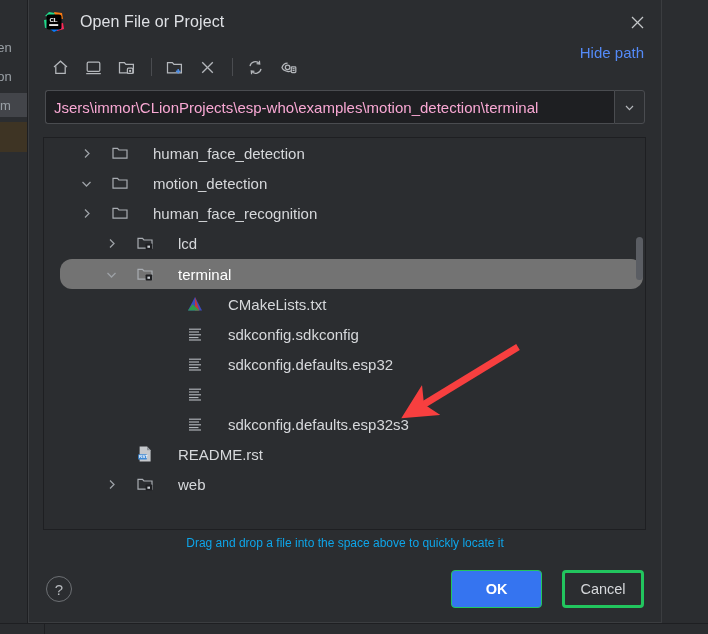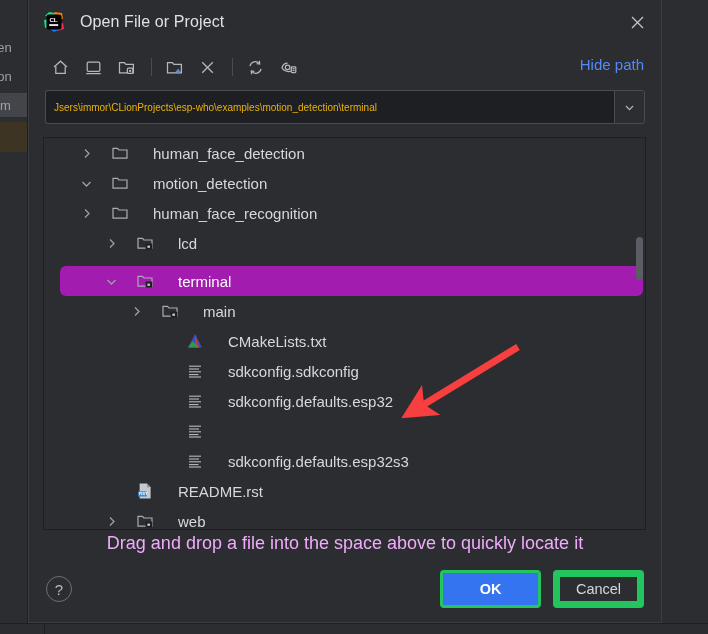--- a/index.html
+++ b/index.html
@@ -73,54 +73,54 @@
   }
   .tb-btn {
     width: 30px; height: 28px; margin-right: 3px; cursor: pointer;
     display: flex; align-items: center; justify-content: center;
     border-radius: 3px;
   }
   .tb-sep {
     width: 1px; height: 18px; background: #4a4c50; margin: 0 7px;
   }
   #hide-path {
-    position: absolute; right: 17px; top: 12px;
+    position: absolute; right: 17px; top: 0;
     font-size: 15px; color: #548af7; cursor: pointer;
   }
 
   
   #path-row {
     flex: none; height: 34px; margin: 0 16px 0 16px;
     display: flex; align-items: stretch;
   }
   #path-field {
     flex: 1; background: #1e1f22; border: 1px solid #4a4c50;
     border-right: none; border-radius: 3px 0 0 3px;
     display: flex; align-items: center; padding: 9px 8px;
-    font-size: 10px; color: #eab308; overflow: hidden; white-space: nowrap;
+    font-size: 15px; color: #f9a8d4; overflow: hidden; white-space: nowrap;
     cursor: text;
   }
   #path-dropdown {
     width: 31px; background: #2b2d30;
     border: 1px solid #4a4c50; border-radius: 0 3px 3px 0;
     display: flex; align-items: center; justify-content: center; cursor: pointer;
   }
 
   
   #tree-panel {
     margin: 13px 15px 0 14px; flex: 1; min-height: 0;
     background: #2b2d30; border: 1px solid #1e1f22;
     position: relative; overflow: hidden;
   }
   #tree-list { position: relative; }
   .row {
     height: 30px; display: flex; align-items: center;
     position: relative; cursor: pointer; white-space: nowrap; gap: 17px;
   }
-  .row.selected { background: #a21caf; margin: 8px 2px 0 16px; border-radius: 6px; }
+  .row.selected { background: #737373; margin: 1px 2px 0 16px; border-radius: 12px; }
   .row-label { font-size: 15px; color: #d6d8db; }
   .row.selected .row-label { color: #ffffff; }
   .twisty {
     width: 16px; height: 16px; display: flex;
     align-items: center; justify-content: center; flex: none;
   }
   .ic { width: 18px; height: 18px; flex: none; margin-right: 7px;
         display: flex; align-items: center; justify-content: center; }
 
   
@@ -130,46 +130,46 @@
   }
   #tree-thumb {
     position: absolute; right: 1px; width: 7px; top: 98px; height: 43px;
     background: #5a5d63; border-radius: 4px; cursor: pointer;
   }
 
   
   #hint {
     flex: none; height: 26px; display: flex;
     align-items: center; justify-content: center;
-    font-size: 18px; color: #f0abfc;
+    font-size: 12px; color: #0ea5e9;
   }
 
   
   #footer {
     flex: none; height: 66px; position: relative;
     display: flex; align-items: center; padding: 0 17px;
   }
   #help-btn {
     width: 26px; height: 26px; border: 1px solid #6d7074; border-radius: 50%;
     display: flex; align-items: center; justify-content: center;
     font-size: 15px; color: #b6b9bd; cursor: pointer;
   }
   #footer-spacer { flex: 1; }
   .dlg-btn {
     height: 38px; border-radius: 4px; font-size: 14.5px;
     display: flex; align-items: center; justify-content: center;
     cursor: pointer; font-family: "Liberation Sans", sans-serif;
   }
   #ok-button {
-    width: 101px; background: #3574f0; color: #ffffff;
-    border: 3px solid #22c55e; font-weight: bold; margin-right: 12px;
+    width: 91px; background: #3574f0; color: #ffffff;
+    border: 1px solid #22c55e; font-weight: bold; margin-right: 20px;
   }
   #cancel-button {
-    width: 91px; background: transparent; color: #d6d8db;
-    border: 7px solid #22c55e;
+    width: 82px; background: transparent; color: #d6d8db;
+    border: 3px solid #22c55e;
   }
 
   
   #annotation-arrow {
     position: absolute; left: 350px; top: 200px;
     width: 140px; height: 90px; pointer-events: none; z-index: 50;
   }
 </style>
 </head>
 <body>
@@ -341,35 +341,20 @@
           </div>
           <div class="ic">
             <svg width="18" height="18" viewBox="0 0 18 18" fill="none" stroke="#a9adb2" stroke-width="1.2">
               <path d="M2 14.2 V4.4 H6.5 L7.9 6 H16 V14.2 Z"></path>
               <rect x="9.6" y="9.4" width="6.6" height="6" rx="0.8" fill="#1e1f22" stroke="none"></rect>
               <rect x="11.4" y="11.6" width="2.6" height="2.2" fill="#c8ccd1" stroke="none"></rect>
             </svg>
           </div>
           <span class="row-label">terminal</span>
         </div>
-        <div class="row" style="padding-left: 84px;">
-          <div class="twisty">
-            <svg width="13" height="13" viewBox="0 0 13 13" fill="none" stroke="#9da1a6" stroke-width="1.3">
-              <path d="M5 2.5 L9 6.5 L5 10.5"></path>
-            </svg>
-          </div>
-          <div class="ic">
-            <svg width="18" height="18" viewBox="0 0 18 18" fill="none" stroke="#a9adb2" stroke-width="1.2">
-              <path d="M2 14.2 V4.4 H6.5 L7.9 6 H16 V14.2 Z"></path>
-              <rect x="9.6" y="9.4" width="6.6" height="6" rx="0.8" fill="#1e1f22" stroke="none"></rect>
-              <rect x="11.4" y="11.6" width="2.6" height="2.2" fill="#c8ccd1" stroke="none"></rect>
-            </svg>
-          </div>
-          <span class="row-label">main</span>
-        </div>
         <div class="row" style="padding-left: 109px;">
           <div class="twisty"></div>
           <div class="ic">
             <svg width="18" height="18" viewBox="0 0 18 18">
               <path d="M9 2 L16 15.5 L2 15.5 Z" fill="#3b4bbf"></path>
               <path d="M9 2 L13.4 15.5 L9 15.5 Z" fill="#c23a3a"></path>
               <path d="M2 15.5 L13.4 15.5 L6.5 9.2 Z" fill="#2e9c4a"></path>
             </svg>
           </div>
           <span class="row-label">CMakeLists.txt</span>

